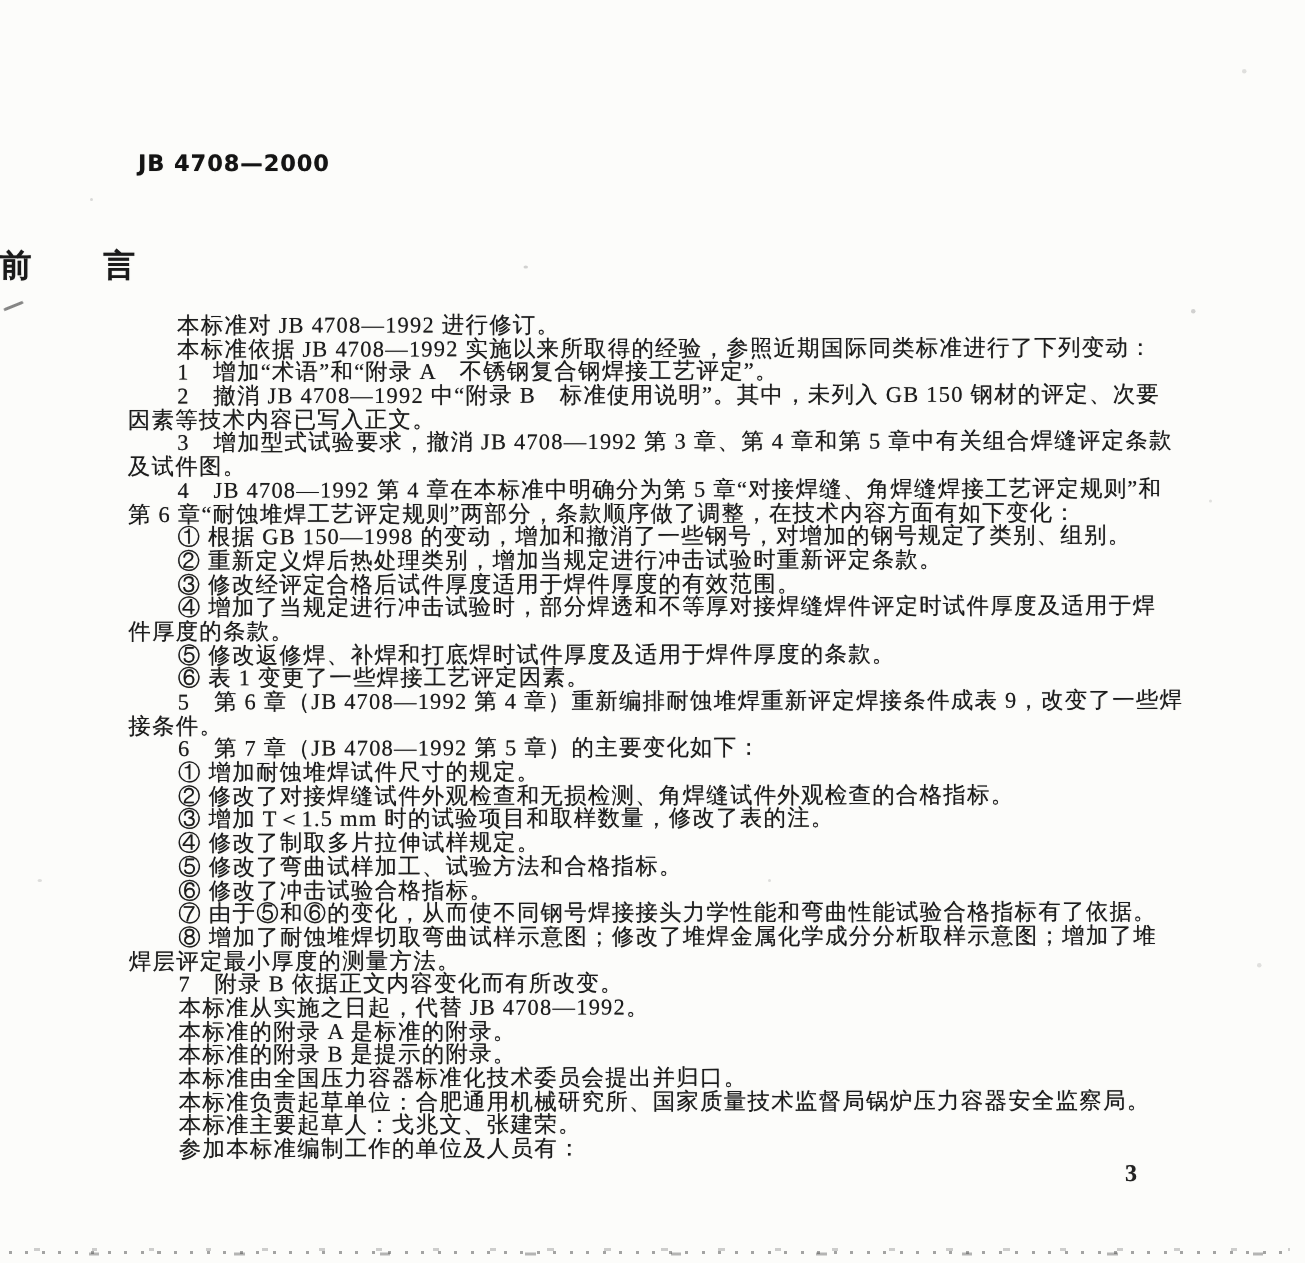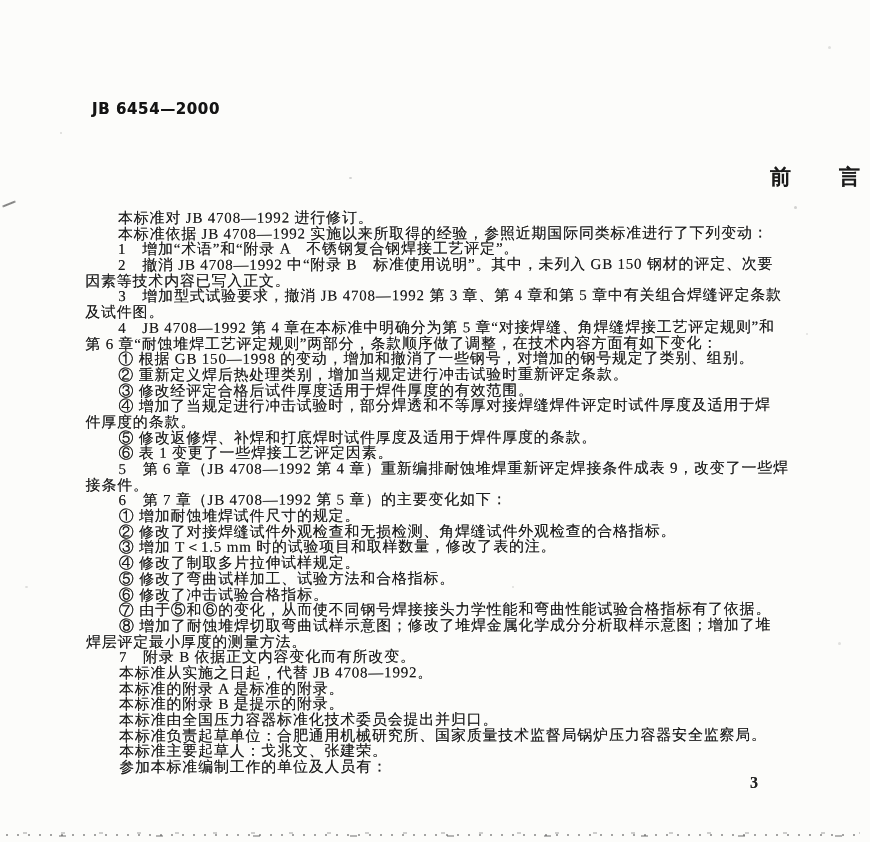--- a/index.html
+++ b/index.html
@@ -16,21 +16,21 @@
   .std-code{
     position:absolute;left:92px;top:100px;
     font-family:"DejaVu Sans","Liberation Sans",sans-serif;
     font-weight:bold;font-size:15px;letter-spacing:0.6px;color:#141414;
     text-shadow:0 0 0.5px rgba(0,0,0,.55);
     white-space:nowrap;
   }
   
   .doc-title{
     position:absolute;left:0;top:163px;width:862px;
-    text-align:right;
+    text-align:left;
     font-family:"DejaVu Sans","Liberation Sans",sans-serif;
     font-weight:bold;font-size:21px;letter-spacing:2px;color:#1a1a1a;
     text-shadow:0 0 0.5px rgba(0,0,0,.5);
     white-space:pre;
   }
   
   .body-text{
     position:absolute;left:85px;top:211px;width:716px;
     font-size:15px;color:#1c1c1c;
     letter-spacing:0.8px;
@@ -77,21 +77,21 @@
   .s5{left:838px;top:642px;width:3px;height:3px;background:rgba(60,60,60,.14);}
   .s6{left:512px;top:586px;width:2px;height:2px;background:rgba(60,60,60,.16);}
   .s7{left:25px;top:586px;width:3px;height:2px;background:rgba(60,60,60,.16);}
   .s8{left:806px;top:333px;width:2px;height:2px;background:rgba(60,60,60,.14);}
 </style>
 </head>
 <body>
 
 <div class="page">
 
-  <div class="std-code">JB 6454—2000</div>
+  <div class="std-code">JB 4708—2000</div>
 
   <div class="doc-title">前　　言</div>
 
   <div class="body-text">
       <div class="line ind">本标准对 JB 4708—1992 进行修订。</div>
       <div class="line ind">本标准依据 JB 4708—1992 实施以来所取得的经验，参照近期国际同类标准进行了下列变动：</div>
       <div class="line ind">1　增加“术语”和“附录 A　不锈钢复合钢焊接工艺评定”。</div>
       <div class="line ind">2　撤消 JB 4708—1992 中“附录 B　标准使用说明”。其中，未列入 GB 150 钢材的评定、次要</div>
       <div class="line">因素等技术内容已写入正文。</div>
       <div class="line ind">3　增加型式试验要求，撤消 JB 4708—1992 第 3 章、第 4 章和第 5 章中有关组合焊缝评定条款</div>

